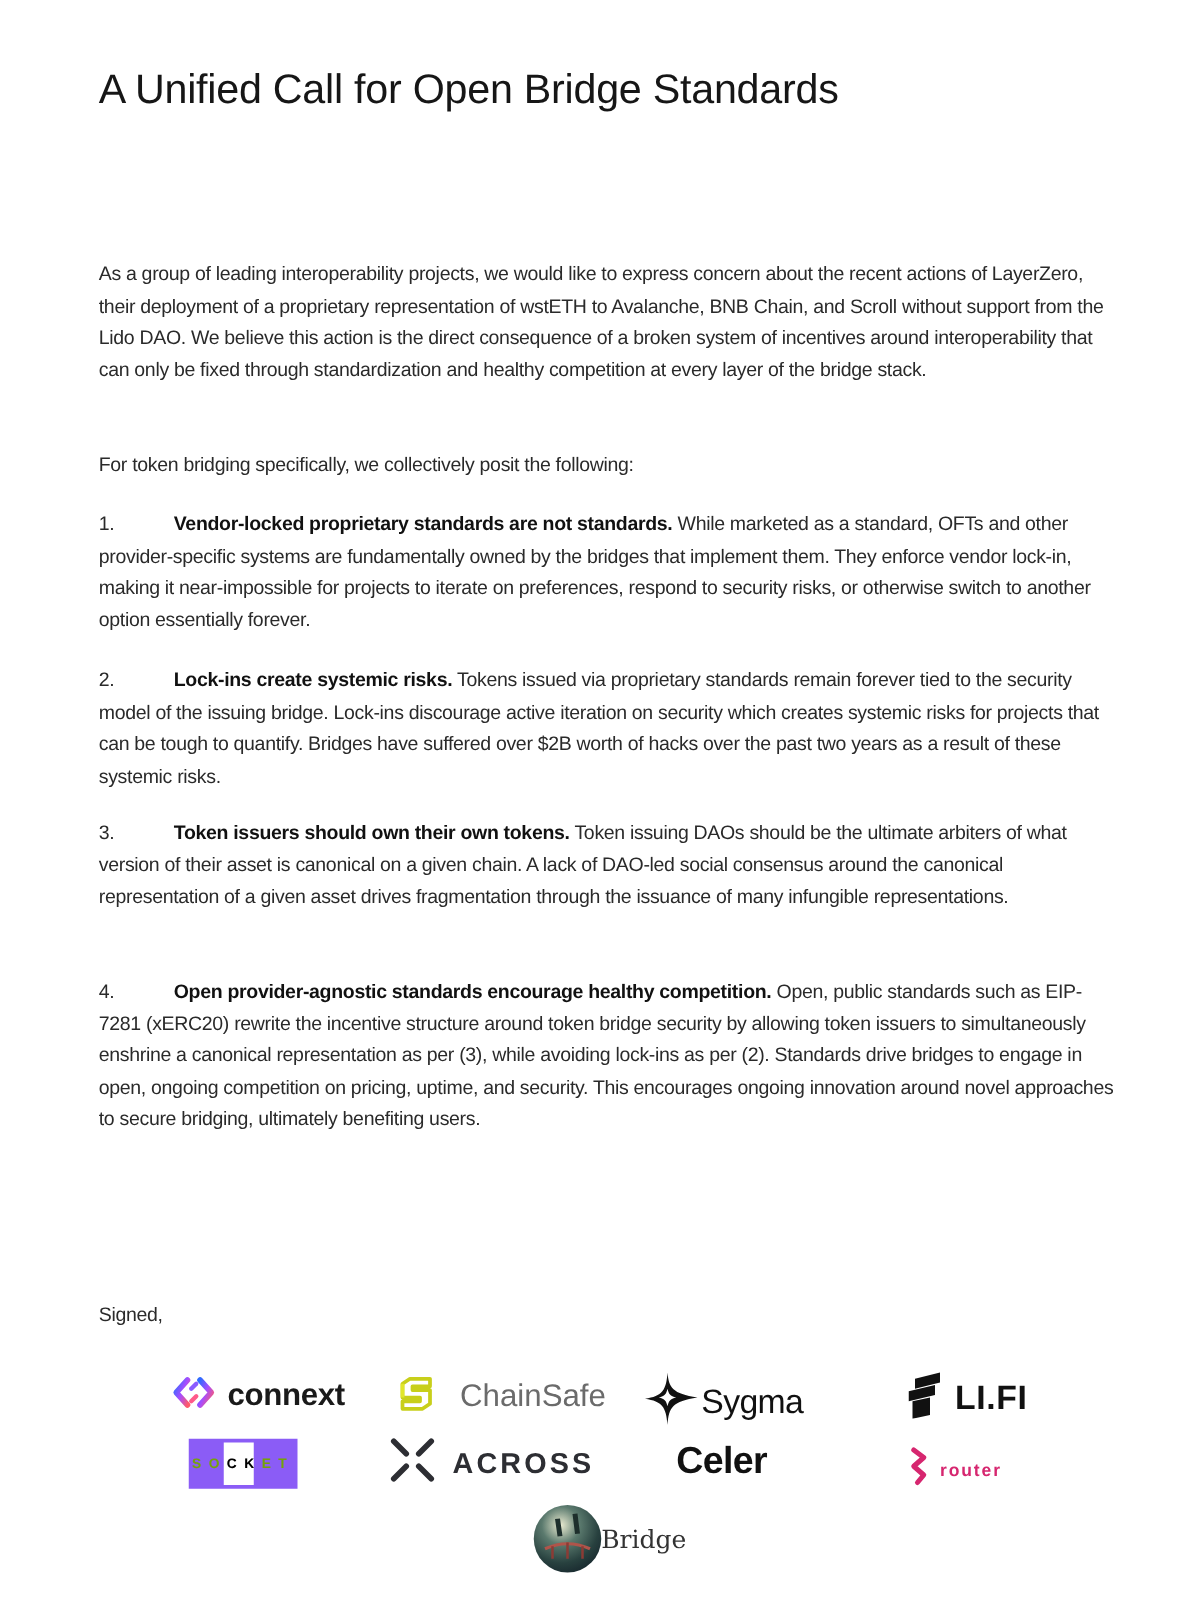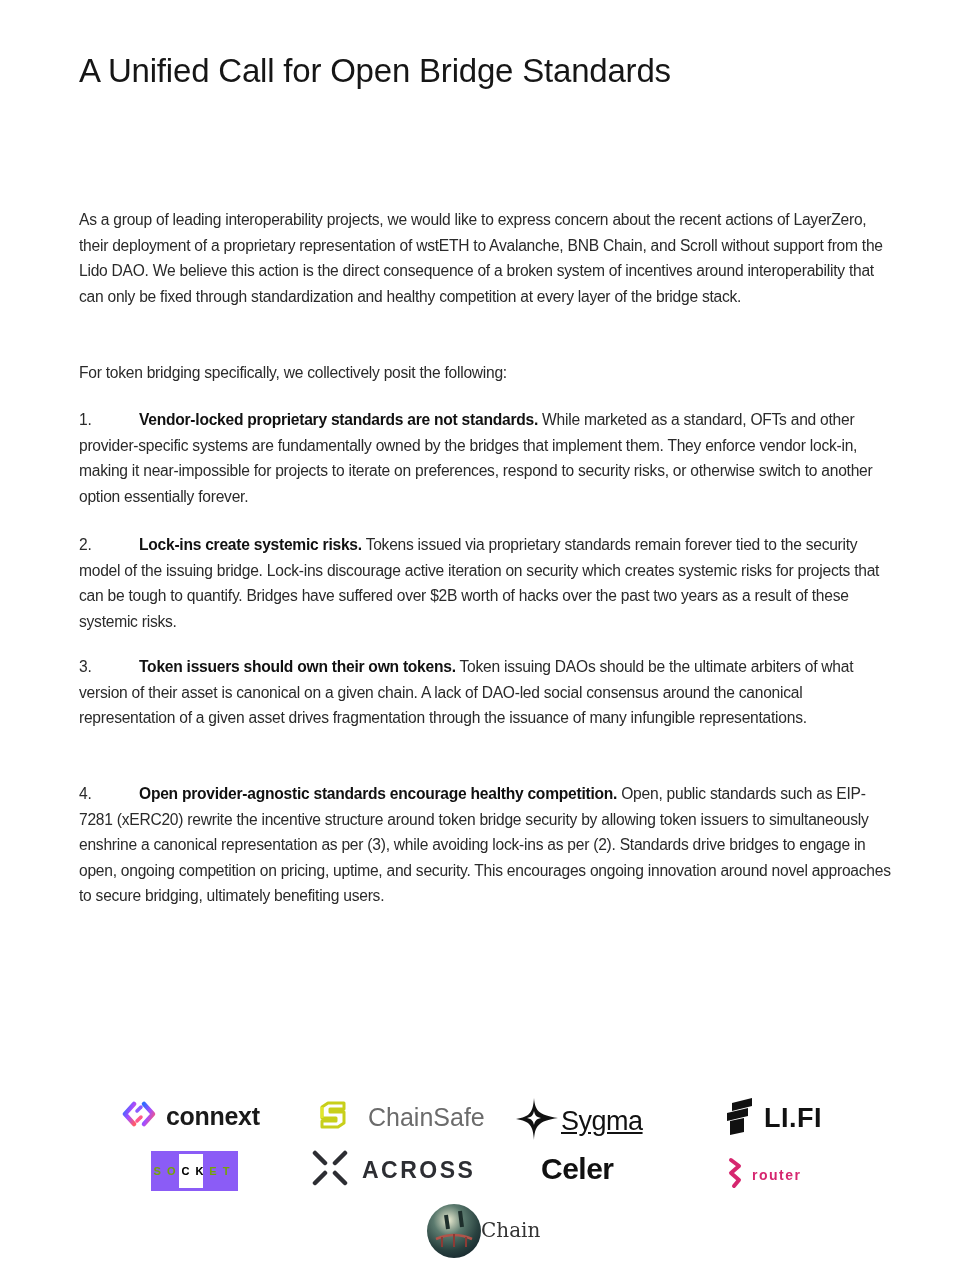--- a/index.html
+++ b/index.html
@@ -42,24 +42,25 @@
 
   <p class="para" style="top:654px">
     <span class="num">3.</span><span class="bold">Token issuers should own their own tokens.</span><span> Token issuing DAOs should be the ultimate arbiters of what version of their asset is canonical on a given chain. A lack of DAO-led social consensus around the canonical representation of a given asset drives fragmentation through the issuance of many infungible representations.</span>
   </p>
 
   <p class="para" style="top:781px">
     <span class="num">4.</span><span class="bold">Open provider-agnostic standards encourage healthy competition.</span><span> Open, public standards such as EIP-7281 (xERC20) rewrite the incentive structure around token bridge security by allowing token issuers to simultaneously enshrine a canonical representation as per (3), while avoiding lock-ins as per (2). Standards drive bridges to engage in open, ongoing competition on pricing, uptime, and security. This encourages ongoing innovation around novel approaches to secure bridging, ultimately benefiting users.</span>
   </p>
 
 
+  <p class="para" style="top:1040px">Signed,</p>
 
   <div>
 
-    <div class="logo" style="left:122px; top:1100px;">
+    <div class="logo" style="left:138px; top:1100px;">
       <span>
         <svg width="36" height="28" viewBox="0 0 36 28">
           <defs>
             <linearGradient id="cx" x1="0" y1="0" x2="1" y2="1">
               <stop offset="0" stop-color="#2f6bff"></stop>
               <stop offset="0.5" stop-color="#a64dff"></stop>
               <stop offset="1" stop-color="#ff5a6a"></stop>
             </linearGradient>
           </defs>
           <path d="M12 4 L3 14 L12 24" fill="none" stroke="url(#cx)" stroke-width="4.5" stroke-linecap="round" stroke-linejoin="round"></path>
@@ -81,21 +82,21 @@
       <span class="logo-text" style="font-size:25px; font-weight:400; color:#6b6b6b; margin-left:4px;">ChainSafe</span>
     </div>
 
     <div class="logo" style="left:514px; top:1096px;">
       <span>
         <svg width="48" height="46" viewBox="0 0 48 46">
           <path d="M20 2 C21 14 24 19 44 22 C24 25 21 30 20 44 C19 30 16 25 2 23 C16 21 19 16 20 2 Z" fill="#111"></path>
           <path d="M20 15 C21 19 22 21 27 22 C22 23 21 25 20 29 C19 25 18 23 13 22 C18 21 19 19 20 15 Z" fill="#fff"></path>
         </svg>
       </span>
-      <span class="logo-text" style="font-size:27px; font-weight:400; color:#111; margin-left:-1px; letter-spacing:-0.5px;text-decoration:underline;">Sygma</span>
+      <span class="logo-text" style="font-size:27px; font-weight:400; color:#111; margin-left:-1px; letter-spacing:-0.5px;">Sygma</span>
     </div>
 
     <div class="logo" style="left:726px; top:1097px;text-align:center;">
       <span>
         <svg width="30" height="38" viewBox="0 0 30 38">
           <path d="M6 6 L26 1 L26 9 L6 14 Z" fill="#111"></path>
           <path d="M1 16 L22 11 L22 19 L1 24 Z" fill="#111"></path>
           <path d="M4 24 L18 21 L18 35 L4 38 Z" fill="#111"></path>
         </svg>
       </span>
@@ -140,17 +141,17 @@
               <stop offset="0.7" stop-color="#28413f"></stop>
               <stop offset="1" stop-color="#14222a"></stop>
             </radialGradient>
           </defs>
           <circle cx="28" cy="28" r="27" fill="url(#hs)"></circle>
           <path d="M10 36 Q28 28 46 36" stroke="#b0544a" stroke-width="2.5" fill="none"></path>
           <path d="M16 34 L16 44 M40 34 L40 44 M28 31 L28 44" stroke="#8c3b35" stroke-width="2"></path>
           <path d="M20 12 L22 26 M34 8 L36 24" stroke="#1e2f2c" stroke-width="4"></path>
         </svg>
       </span>
-      <span style="font-family:'DejaVu Serif', serif; font-size:20px; color:#333; margin-left:-1px; margin-top:-6px;">Chain</span>
+      <span style="font-family:'DejaVu Serif', serif; font-size:20px; color:#333; margin-left:-1px; margin-top:-6px;">Bridge</span>
     </div>
 
   </div>
 </div>
 
 </body></html>

